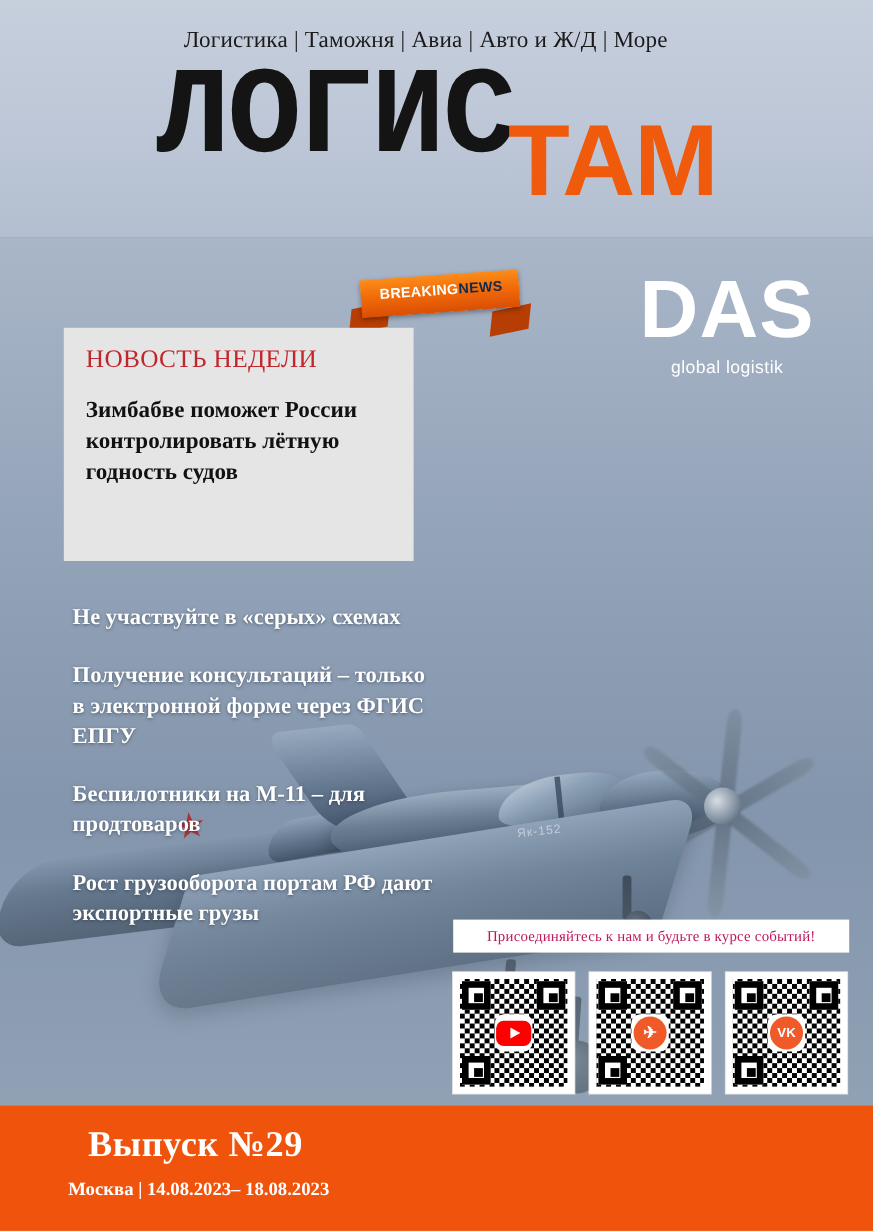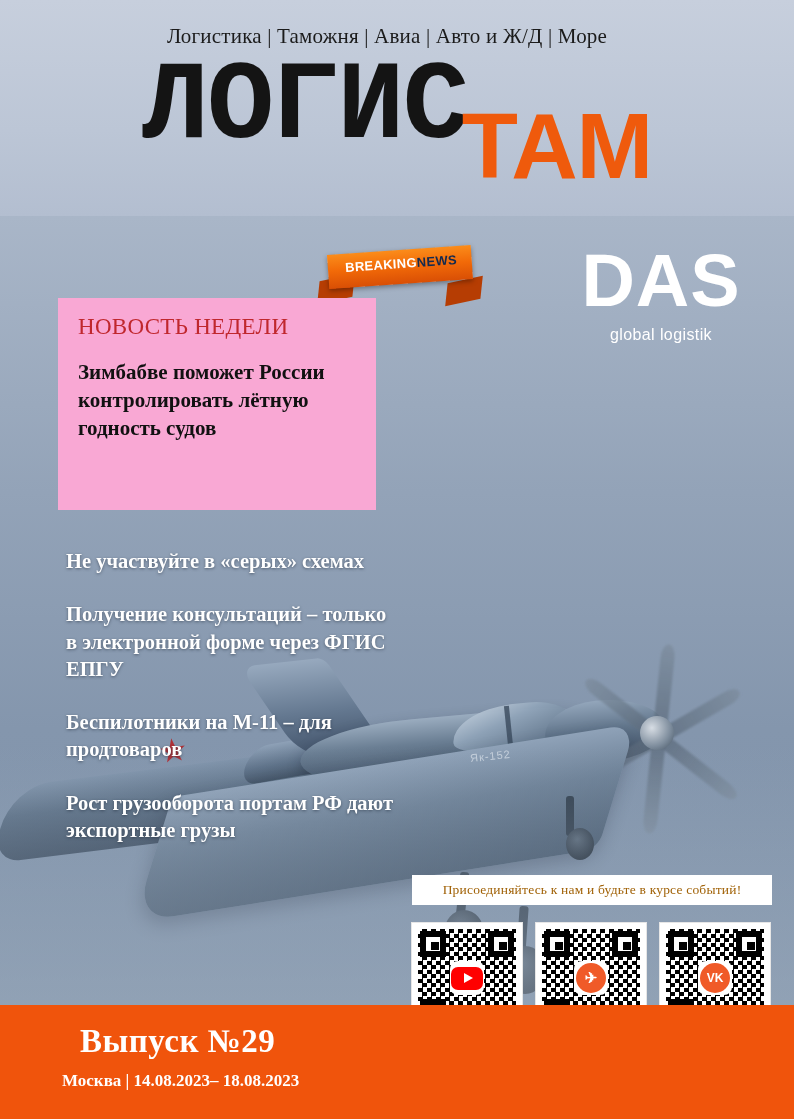--- a/index.html
+++ b/index.html
@@ -213,21 +213,21 @@
     font-size: 13px;
     letter-spacing: .3px;
     white-space: nowrap;
   }
   .breaking-text .w1 { color: #ffffff; }
   .breaking-text .w2 { color: #132a4f; }
 
   
   .news-box {
     position: absolute; left: 58px; top: 298px; width: 318px; height: 212px;
-    background: #f9a8d4;
+    background: #e5e5e5;
     padding: 16px 20px 0 20px;
   }
   .news-box h2 {
     font-family: "Liberation Serif", serif;
     font-size: 23px;
     color: #c0272d;
     font-weight: normal;
     letter-spacing: .3px;
     margin-bottom: 18px;
   }
@@ -274,23 +274,22 @@
   }
 
   
   .join-wrap { position: absolute; left: 412px; top: 836px; width: 360px; }
   .join-bar {
     background: #ffffff;
     height: 30px;
     display: flex; align-items: center; justify-content: center;
     font-family: "Liberation Serif", serif;
     font-size: 13.5px;
-    color: #a16207;
+    color: #be185d;
     letter-spacing: .2px;
-    margin-top: 39px;
   }
   .qr-row { display: flex; gap: 14px; margin-top: 18px; }
   .qr {
     position: relative;
     width: 110px; height: 110px;
     background:
       repeating-conic-gradient(#000 0% 25%, #fff 0% 50%) 0 0 / 9px 9px;
     background-color: #fff;
     border: 6px solid #fff;
     box-shadow: 0 0 0 1px #e6e6e6;

